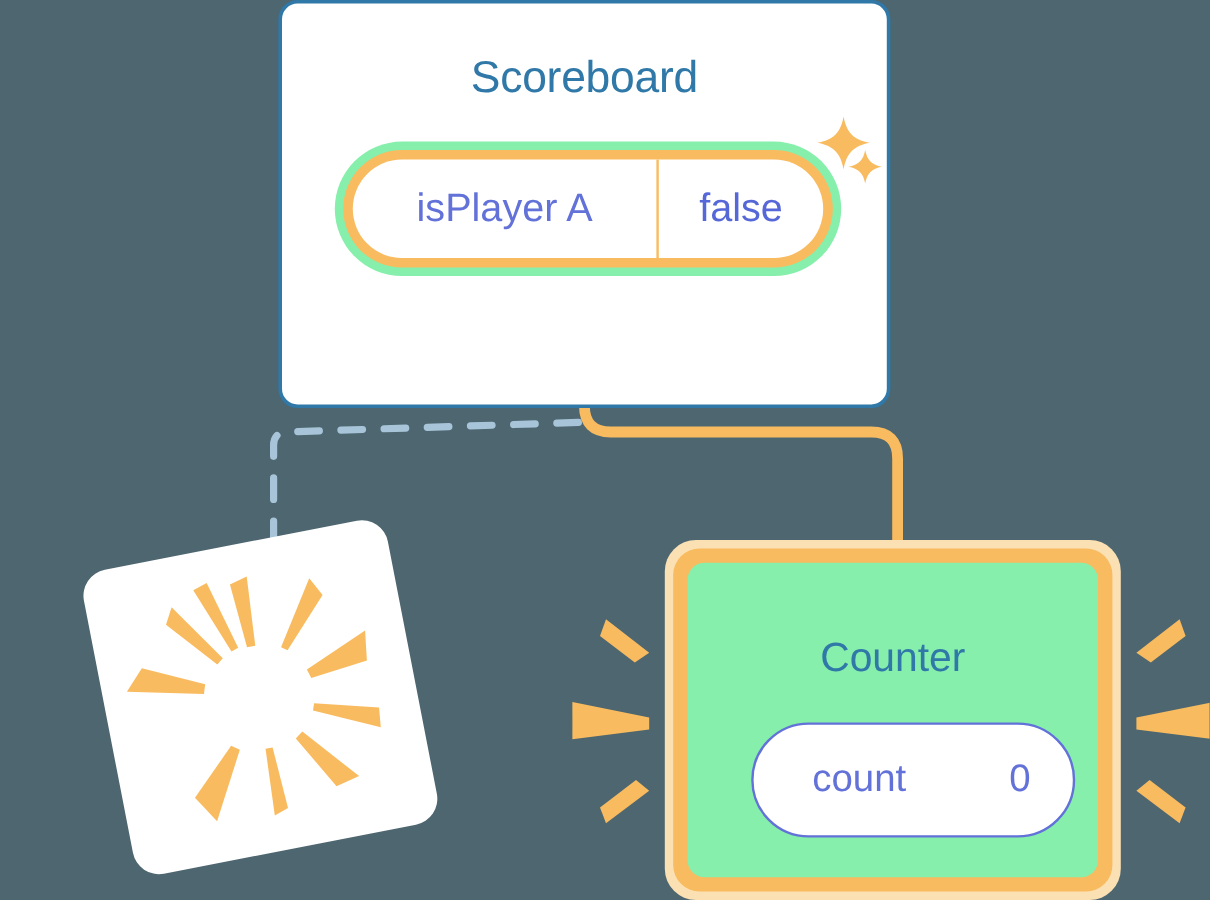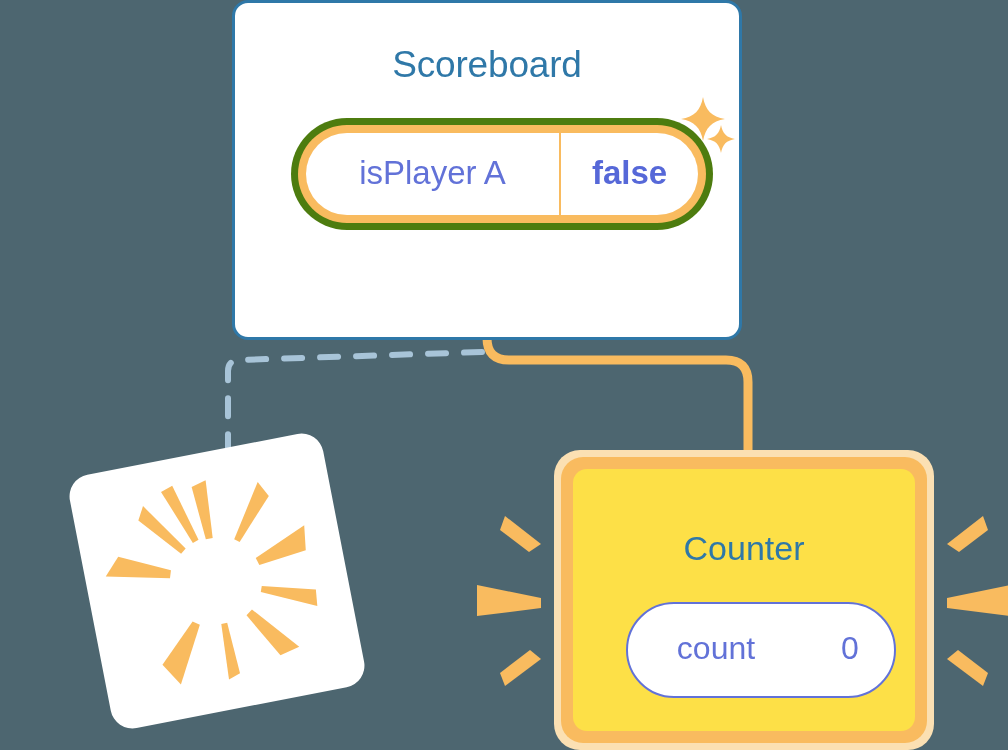--- a/index.html
+++ b/index.html
@@ -50,25 +50,25 @@
     color: #2f78a8;
     font-size: 37px;
     font-weight: 400;
     letter-spacing: -0.2px;
     line-height: 1;
   }
 
   
   .sb-pill-outer {
     position: absolute;
-    left: 56px;
+    left: 44px;
     top: 115px;
     width: 422px;
     height: 112px;
-    background: #4d7c0f;
+    background: #86efac;
     border-radius: 999px;
     box-sizing: border-box;
   }
   .sb-pill-mid {
     position: absolute;
     left: 7px;
     top: 7px;
     right: 7px;
     bottom: 7px;
     background: #f9bb5f;
@@ -99,21 +99,21 @@
     background: #f9bb5f;
     margin: 0;
   }
   .sb-val {
     flex: 1 1 auto;
     display: flex;
     align-items: center;
     justify-content: center;
     color: #5668d8;
     font-size: 33px;
-    font-weight: bold;
+    font-weight: normal;
     padding-bottom: 2px;
   }
 
   
   .sparkle {
     position: absolute;
     z-index: 7;
   }
   .sparkle-a { left: 680px; top: 96px; }
   .sparkle-b { left: 706px; top: 124px; }
@@ -131,21 +131,21 @@
   }
   .counter-card-mid {
     position: absolute;
     left: 7px; top: 7px; right: 7px; bottom: 7px;
     background: #f9bb5f;
     border-radius: 22px;
   }
   .counter-card-inner {
     position: absolute;
     left: 12px; top: 12px; right: 12px; bottom: 12px;
-    background: #fde047;
+    background: #86efac;
     border-radius: 14px;
   }
   .counter-title {
     position: absolute;
     left: 0;
     top: 62px;
     width: 100%;
     text-align: center;
     color: #2f78a8;
     font-size: 34px;

